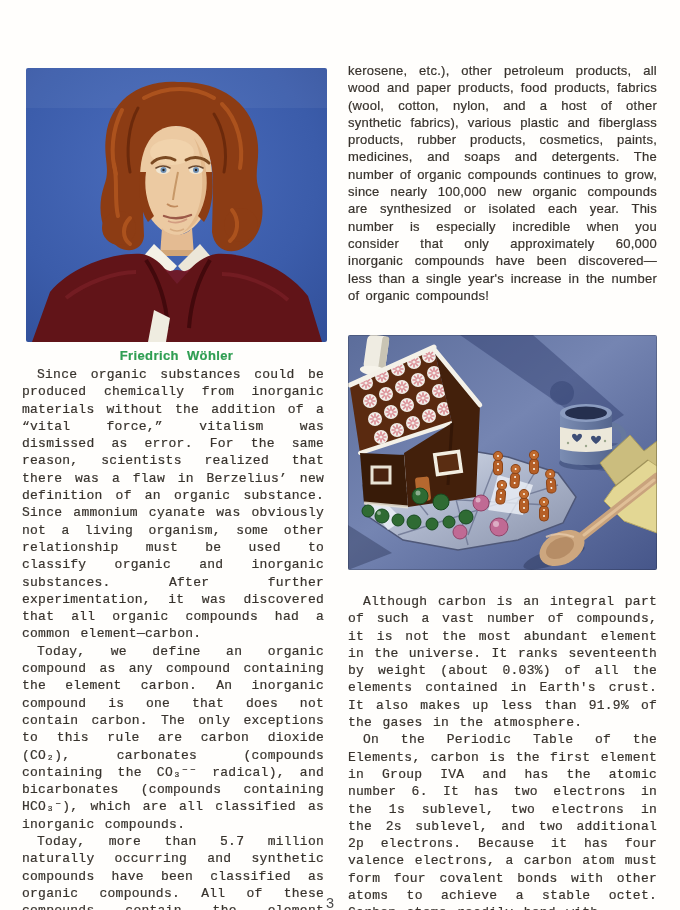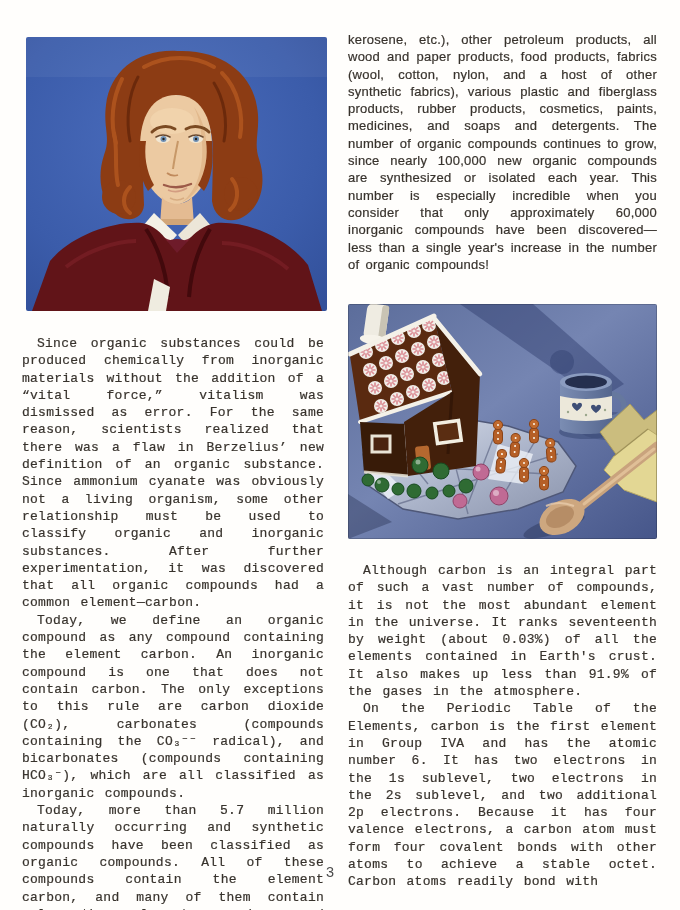--- a/index.html
+++ b/index.html
@@ -1,19 +1,19 @@
 <!DOCTYPE html>
 <html style="--green: #2f9e52;"><head>
 <meta charset="utf-8">
 <style>
   html,body{margin:0;padding:0;background:#ffffff;}
   body{width:680px;height:910px;position:relative;overflow:hidden;
        font-family:"Liberation Sans","DejaVu Sans",sans-serif;}
   .page{position:absolute;inset:0;background:#fffefc;}
-  .abs{position:absolute;}
+  .abs{position:absolute;margin-top:31px;}
   p.body-text{margin:0;text-align:justify;font-size:13px;line-height:17.3px;
      letter-spacing:.25px;word-spacing:2.2px;color:#38332d;
      -webkit-text-stroke:.2px #38332d;}
   p.indent{text-indent:15px;font-family:Liberation Mono, monospace;}
   .caption{font-weight:bold;font-size:13px;text-align:center;
      letter-spacing:.4px;word-spacing:4px;color:var(--green,#2f9e52);
      -webkit-text-stroke:.2px var(--green,#2f9e52);}
   .portrait-box{left:26px;top:37px;width:301px;height:274px;border-radius:2px;overflow:hidden;}
   .portrait-caption{left:26px;top:317px;width:301px;}
   .left-text{left:22px;top:335px;width:302px;}
@@ -96,20 +96,21 @@
       <g>
         <path d="M6 274 L24 224 C44 200 84 184 116 186 C127 188 136 196 141 204 L151 216 L162 204 C168 196 178 188 190 186 C224 184 262 202 282 228 L296 274 Z" fill="#611418"></path>
         <path d="M120 192 C132 210 140 232 142 260" fill="none" stroke="#42090c" stroke-width="4"></path>
         <path d="M184 192 C173 210 165 232 163 260" fill="none" stroke="#42090c" stroke-width="4"></path>
         <path d="M40 230 C60 214 90 204 110 204" fill="none" stroke="#7a2026" stroke-width="4" opacity="0.7"></path>
         <path d="M262 232 C244 216 216 206 196 206" fill="none" stroke="#7a2026" stroke-width="4" opacity="0.7"></path>
         <path d="M122 274 L128 242 L144 250 L140 274 Z" fill="#efece0"></path>
       </g>
     </svg>
   </div>
+  <div class="abs caption portrait-caption">Friedrich Wöhler</div>
 
   <div class="abs left-text">
     <p class="body-text indent">Since organic substances could be produced chemically from inorganic materials without the addition of a “vital force,” vitalism was dismissed as error. For the same reason, scientists realized that there was a flaw in Berzelius’ new definition of an organic substance. Since ammonium cyanate was obviously not a living organism, some other relationship must be used to classify organic and inorganic substances. After further experimentation, it was discovered that all organic compounds had a common element—carbon.</p>
     <p class="body-text indent">Today, we define an organic compound as any compound containing the element carbon. An inorganic compound is one that does not contain carbon. The only exceptions to this rule are carbon dioxide (CO₂), carbonates (compounds containing the CO₃⁻⁻ radical), and bicarbonates (compounds containing HCO₃⁻), which are all classified as inorganic compounds.</p>
     <p class="body-text indent">Today, more than 5.7 million naturally occurring and synthetic compounds have been classified as organic compounds. All of these compounds contain the element carbon, and many of them contain only the elements carbon and hydrogen. The list of organic compounds includes fossil fuels (gasoline, oil,</p>
   </div>
 
   <div class="abs right-top">
     <p class="body-text">kerosene, etc.), other petroleum products, all wood and paper products, food products, fabrics (wool, cotton, nylon, and a host of other synthetic fabrics), various plastic and fiberglass products, rubber products, cosmetics, paints, medicines, and soaps and detergents. The number of organic compounds continues to grow, since nearly 100,000 new organic compounds are synthesized or isolated each year. This number is especially incredible when you consider that only approximately 60,000 inorganic compounds have been discovered—less than a single year's increase in the number of organic compounds!</p>
   </div>

